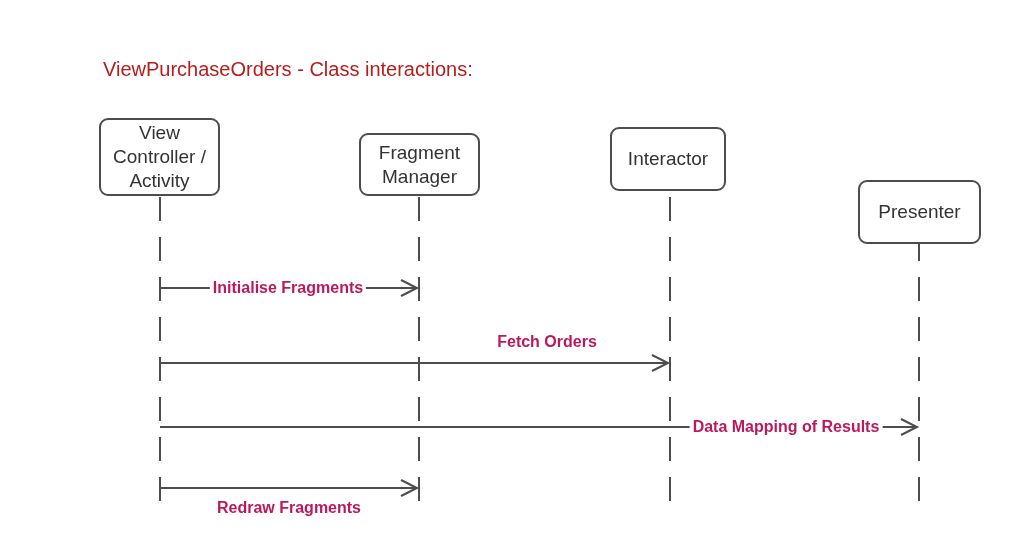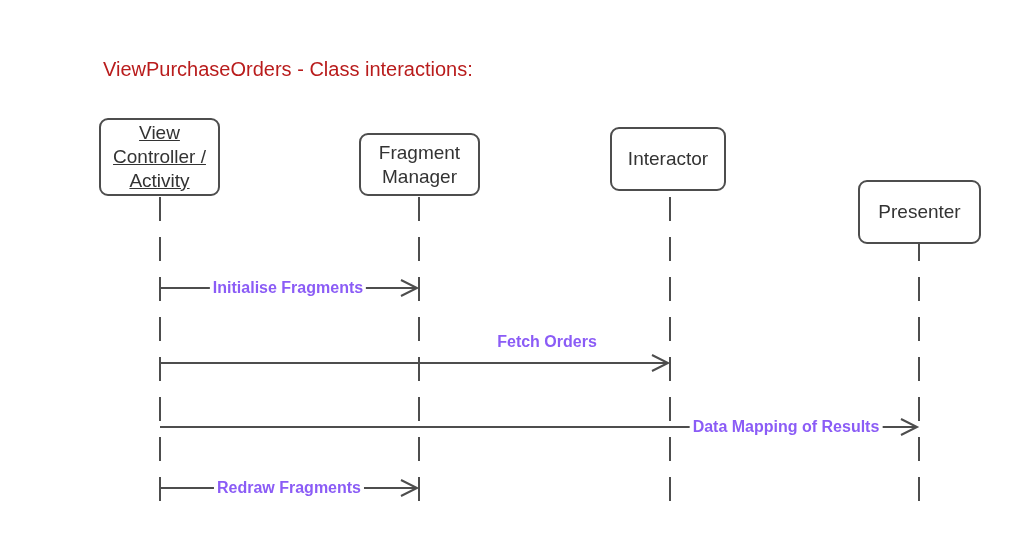--- a/index.html
+++ b/index.html
@@ -36,38 +36,38 @@
     background: #ffffff;
     display: flex;
     align-items: center;
     justify-content: center;
     text-align: center;
     font-size: 19px;
     line-height: 24px;
     color: #333333;
     white-space: pre-line;
   }
-  .box-vc { left: 99px;  top: 118px; width: 121px; height: 78px; text-decoration: underline; }
+  .box-vc { left: 99px;  top: 118px; width: 121px; height: 78px; }
   .box-fm { left: 359px; top: 133px; width: 121px; height: 63px; }
   .box-in { left: 610px; top: 127px; width: 116px; height: 64px; }
   .box-pr { left: 858px; top: 132px; width: 123px; height: 64px; margin-top: 48px; }
   .msg-label {
     position: absolute;
     transform: translate(-50%, -50%);
     background: #ffffff;
     padding: 0 3px;
     font-size: 16px;
     font-weight: bold;
-    color: #8b5cf6;
+    color: #be185d;
     white-space: nowrap;
   }
   .lbl-1 { left: 288px; top: 288px; }
   .lbl-2 { left: 547px; top: 342px; }
   .lbl-3 { left: 786px; top: 427px; }
-  .lbl-4 { left: 289px; top: 488px; text-align: center; }
+  .lbl-4 { left: 289px; top: 508px; text-align: center; }
 </style>
 </head>
 <body>
 
 <div id="canvas">
 
   <div class="diagram-title">ViewPurchaseOrders - Class interactions:</div>
 
   <svg class="lines" width="1020" height="558" viewBox="0 0 1020 558">
 

